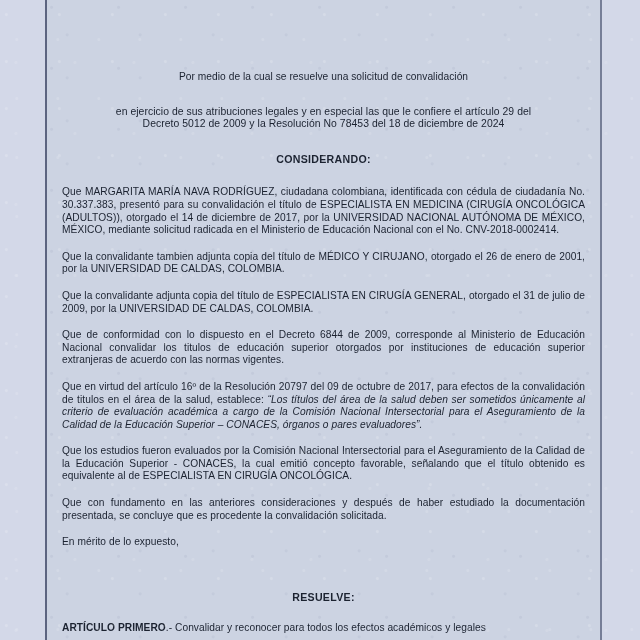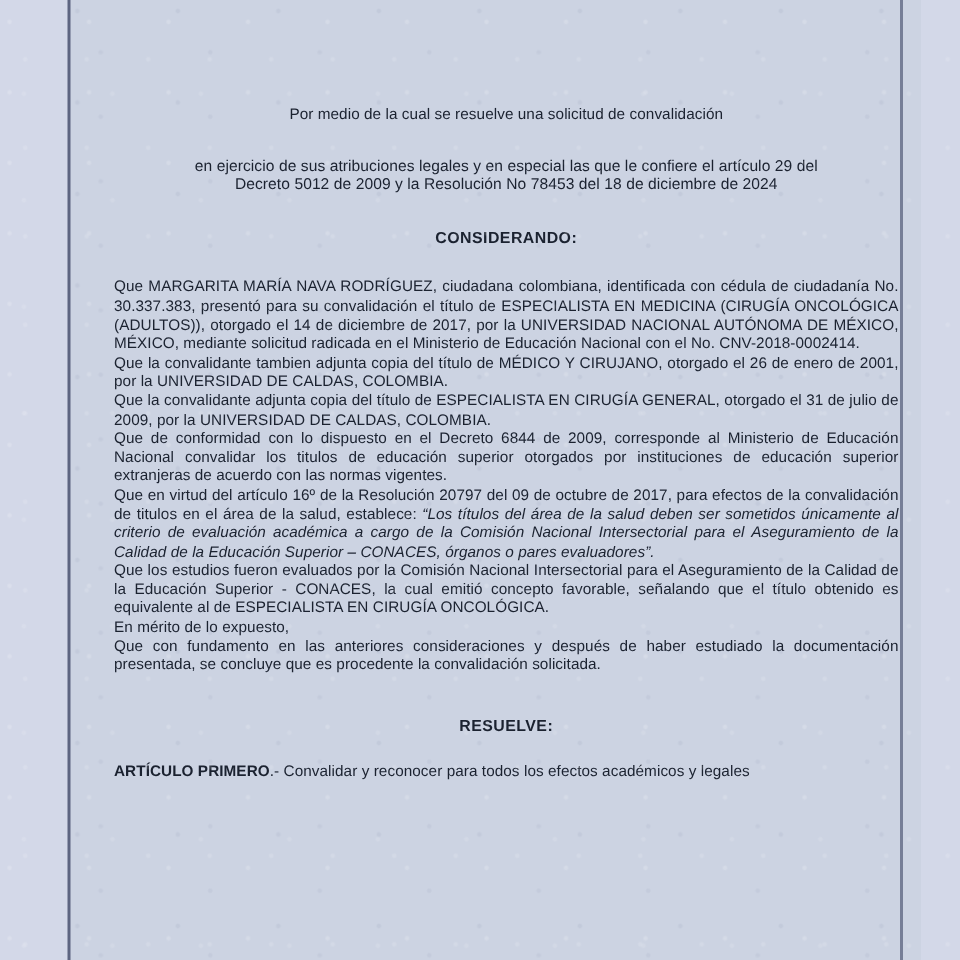--- a/index.html
+++ b/index.html
@@ -47,21 +47,21 @@
     bottom: 0;
     width: 2px;
     background: #5c6480;
     z-index: 2;
   }
   .rule.left  { left: 45px; }
   .rule.right { left: 600px; width: 2px; background: #767e97; }
 
   .page {
     position: absolute;
-    left: 61px;
+    left: 47px;
     top: 0;
     width: 553px;
     height: 640px;
     background: #ccd3e2;
     z-index: 1;
     box-sizing: border-box;
     padding: 0 15px;
   }
 
   .doc {
@@ -75,24 +75,24 @@
   .bold     { font-weight: bold; }
   .italic   { font-style: italic; }
 
   p { margin: 0; }
 
   .subtitle   { margin-top: 71px; }
   .authority  { margin-top: 22px; font-weight: bold; font-size: 10.4px; }
   .authority-sub { font-weight: normal; }
   .heading-considerando { margin-top: 22px; font-weight: bold; font-size: 10.6px; letter-spacing: 0.3px; }
 
-  .para { text-align: justify; }
+  .para { margin-top: 14px; text-align: justify; }
   .para.first { margin-top: 21px; }
 
-  .heading-resuelve { margin-top: 27px; font-weight: bold; font-size: 10.6px; letter-spacing: 0.3px; text-align: center; }
+  .heading-resuelve { margin-top: 42px; font-weight: bold; font-size: 10.6px; letter-spacing: 0.3px; text-align: center; }
   .article { margin-top: 19px; text-align: justify; }
 
   
   .grain {
     position: absolute;
     inset: 0;
     z-index: 5;
     pointer-events: none;
     opacity: 0.30;
     background-image:
@@ -128,23 +128,23 @@
     <p class="para">Que la convalidante tambien adjunta copia del título de MÉDICO Y CIRUJANO, otorgado el 26 de enero de 2001, por la UNIVERSIDAD DE CALDAS, COLOMBIA.</p>
 
     <p class="para">Que la convalidante adjunta copia del título de ESPECIALISTA EN CIRUGÍA GENERAL, otorgado el 31 de julio de 2009, por la UNIVERSIDAD DE CALDAS, COLOMBIA.</p>
 
     <p class="para">Que de conformidad con lo dispuesto en el Decreto 6844 de 2009, corresponde al Ministerio de Educación Nacional convalidar los titulos de educación superior otorgados por instituciones de educación superior extranjeras de acuerdo con las normas vigentes.</p>
 
     <p class="para"><span>Que en virtud del artículo 16º de la Resolución 20797 del 09 de octubre de 2017, para efectos de la convalidación de titulos en el área de la salud, establece: </span><span class="italic">“Los títulos del área de la salud deben ser sometidos únicamente al criterio de evaluación académica a cargo de la Comisión Nacional Intersectorial para el Aseguramiento de la Calidad de la Educación Superior – CONACES, órganos o pares evaluadores”.</span></p>
 
     <p class="para">Que los estudios fueron evaluados por la Comisión Nacional Intersectorial para el Aseguramiento de la Calidad de la Educación Superior - CONACES, la cual emitió concepto favorable, señalando que el título obtenido es equivalente al de ESPECIALISTA EN CIRUGÍA ONCOLÓGICA.</p>
 
+    <p class="para">Que con fundamento en las anteriores consideraciones y después de haber estudiado la documentación presentada, se concluye que es procedente la convalidación solicitada.</p>
+
     <p class="para">En mérito de lo expuesto,</p>
-
-    <p class="para">Que con fundamento en las anteriores consideraciones y después de haber estudiado la documentación presentada, se concluye que es procedente la convalidación solicitada.</p>
 
     <p class="heading-resuelve">RESUELVE:</p>
 
     <p class="article"><span class="bold">ARTÍCULO PRIMERO</span><span>.- Convalidar y reconocer para todos los efectos académicos y legales</span></p>
 
   </div>
 
   <div class="grain"></div>
 </div>
 

